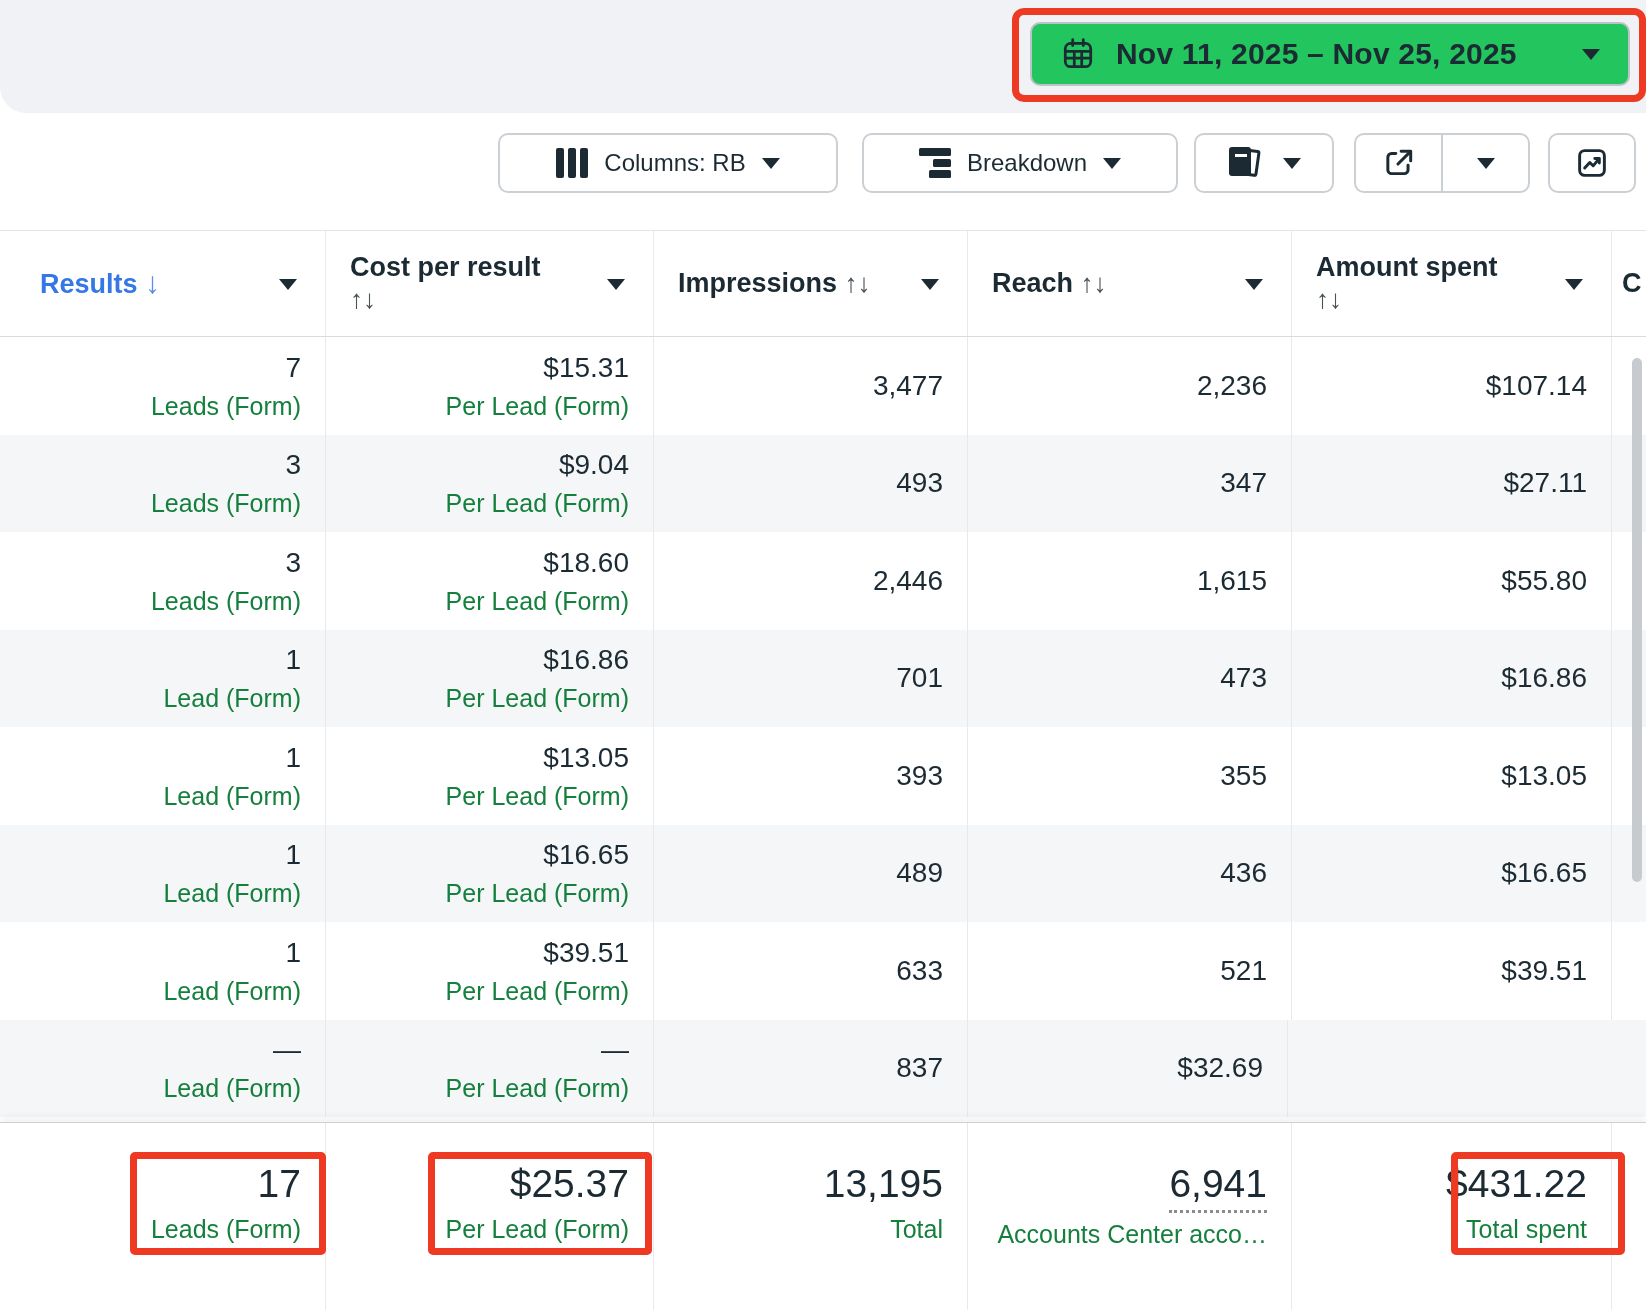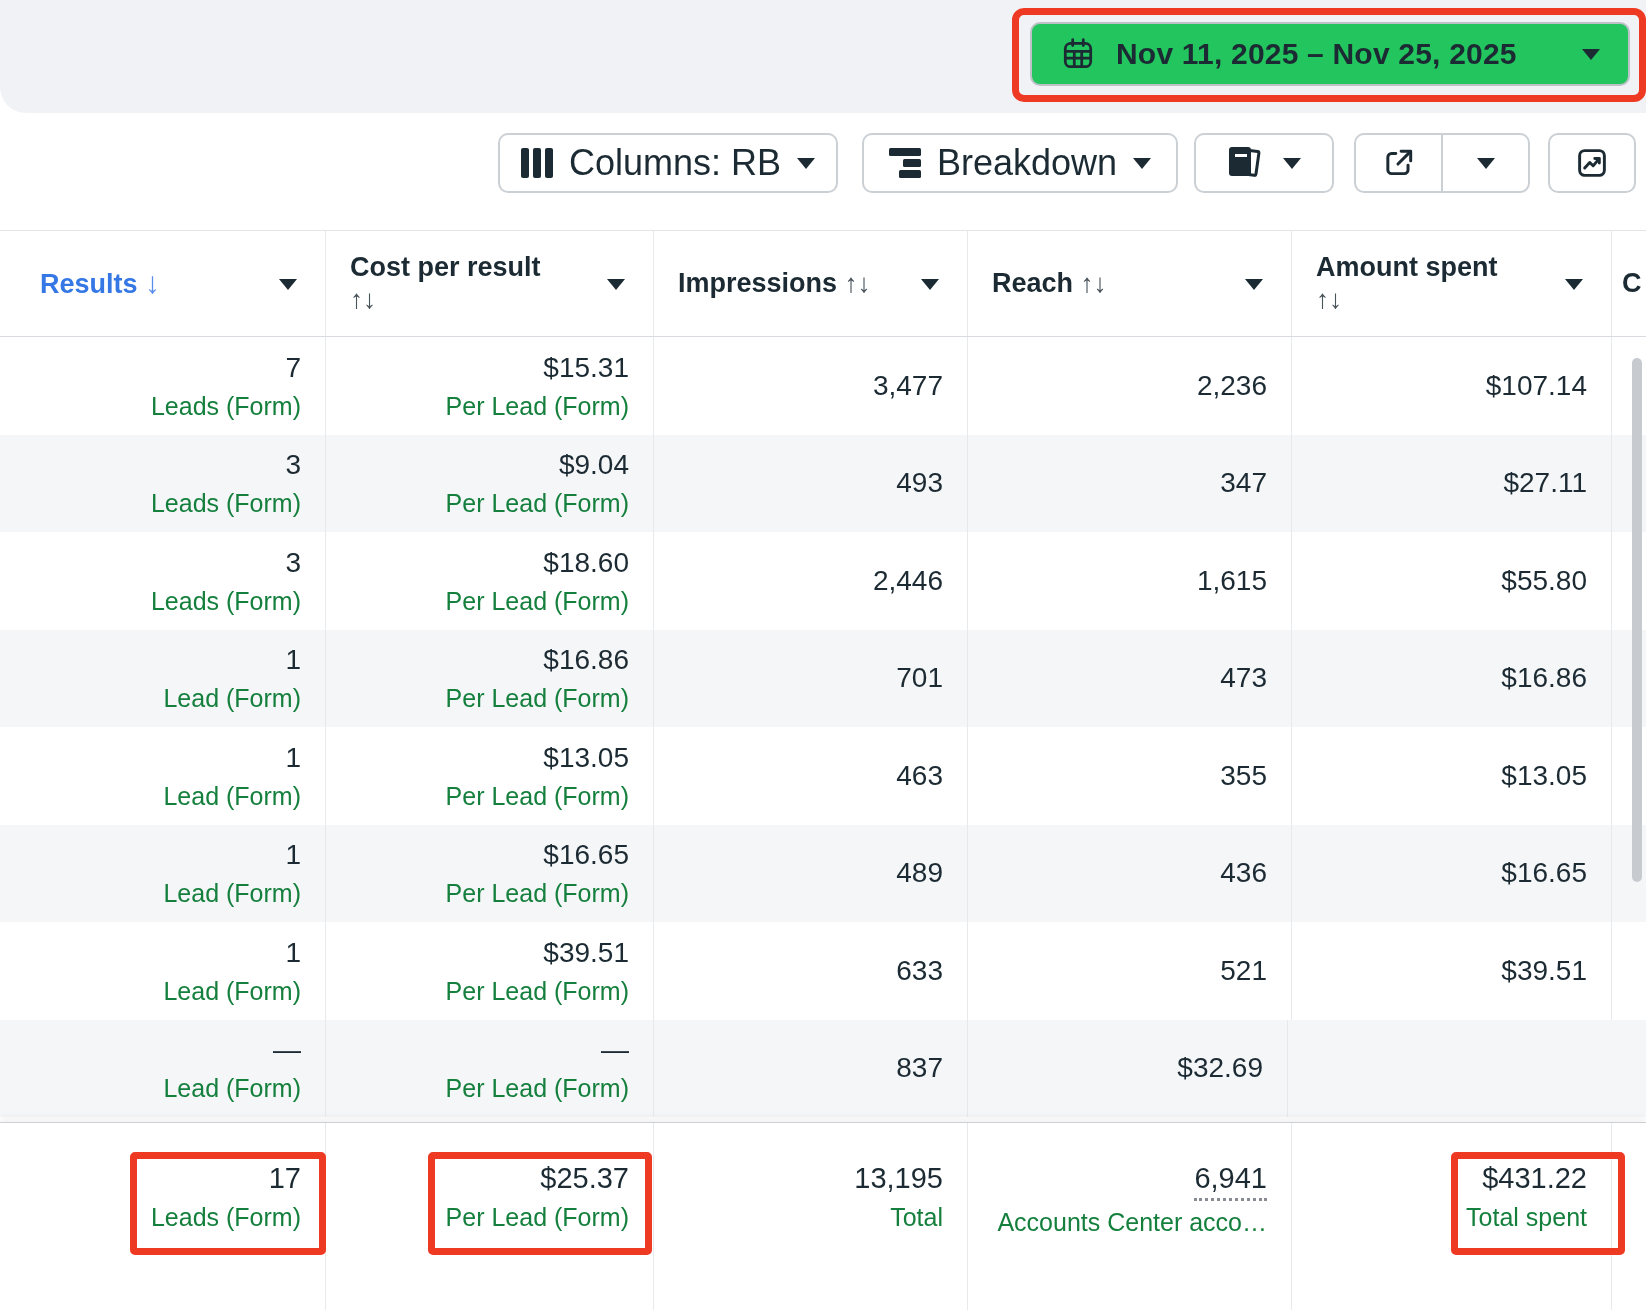--- a/index.html
+++ b/index.html
@@ -17,21 +17,21 @@
     background:#22c55e; border:2px solid #BDC2C8; border-radius:10px;
     display:flex; align-items:center; gap:20px; padding:0 28px; cursor:pointer; }
   .date-btn .lbl { font-size:30px; font-weight:600; letter-spacing:.2px; white-space:nowrap; }
   .annotation { position:absolute; border:7px solid #EE3A23; border-radius:8px;
     pointer-events:none; z-index:50; }
   #ann-date { left:1012px; top:8px; width:634px; height:94px; border-radius:12px; }
   
   .tb { position:absolute; top:133px; height:60px; background:#fff;
     border:2px solid #CBD0D5; border-radius:10px;
     display:flex; align-items:center; justify-content:center; gap:16px; cursor:pointer; }
-  .tb .lbl { font-size:36px; font-weight:500; white-space:nowrap; }
+  .tb .lbl { font-size:24px; font-weight:500; white-space:nowrap; }
   #btn-columns   { left:498px;  width:340px; }
   #btn-breakdown { left:862px;  width:316px; }
   #btn-reports   { left:1194px; width:140px; gap:18px; }
   #btn-export    { left:1354px; width:176px; padding:0; gap:0; }
   #btn-chart     { left:1548px; width:88px; }
   .split-half { flex:1; height:100%; display:flex; align-items:center; justify-content:center; }
   .split-div  { width:2px; height:100%; background:#CBD0D5; }
   .caret { width:0; height:0; border-left:9px solid transparent;
     border-right:9px solid transparent; border-top:11px solid #1C2B33; }
   
@@ -65,21 +65,21 @@
   .trow { display:flex; height:97.5px; }
   .trow:nth-child(even){ background:#F5F6F8; }
   .tcell { display:flex; flex-direction:column; justify-content:center; align-items:flex-end;
     padding-right:24px; border-right:1px solid #E7E9EC; }
   .val { font-size:28px; font-weight:500; color:#1C2B33; line-height:1.2; white-space:nowrap; }
   .sub { font-size:25px; color:#15803d; margin-top:6px; line-height:1.2; white-space:nowrap; }
   
   .totals { position:absolute; left:0; top:1122px; width:1646px; height:188px; background:#fff;
     border-top:1px solid #CDD0D5; box-shadow:0 -5px 7px rgba(0,0,0,0.05); display:flex; }
   .totals .tcell { justify-content:flex-start; padding-top:38px; background:#fff; }
-  .totals .val { font-size:29px; }
+  .totals .val { font-size:39px; }
   .dotted { border-bottom:3px dotted #878C92; padding-bottom:2px; cursor:pointer; }
   #ann-results { left:130px; top:1152px; width:196px; height:103px; border-radius:5px; }
   #ann-cpr     { left:428px; top:1152px; width:224px; height:103px; border-radius:5px; }
   #ann-spent   { left:1451px; top:1152px; width:174px; height:103px; border-radius:5px; }
   
   .vscroll { position:absolute; left:1632px; top:358px; width:10px; height:524px;
     background:#C7CACF; border-radius:6px; cursor:pointer; }
   svg { display:block; }
 </style>
 </head>
@@ -274,21 +274,21 @@
   <div class="trow">
     <div class="tcell c0">
       <span class="val">1</span>
       <span class="sub">Lead (Form)</span>
     </div>
     <div class="tcell c1">
       <span class="val">$13.05</span>
       <span class="sub">Per Lead (Form)</span>
     </div>
     <div class="tcell c2">
-      <span class="val">463</span>
+      <span class="val">393</span>
     </div>
     <div class="tcell c3">
       <span class="val">355</span>
     </div>
     <div class="tcell c4">
       <span class="val">$13.05</span>
     </div>
     <div class="tcell c5"></div>
   </div>
 

